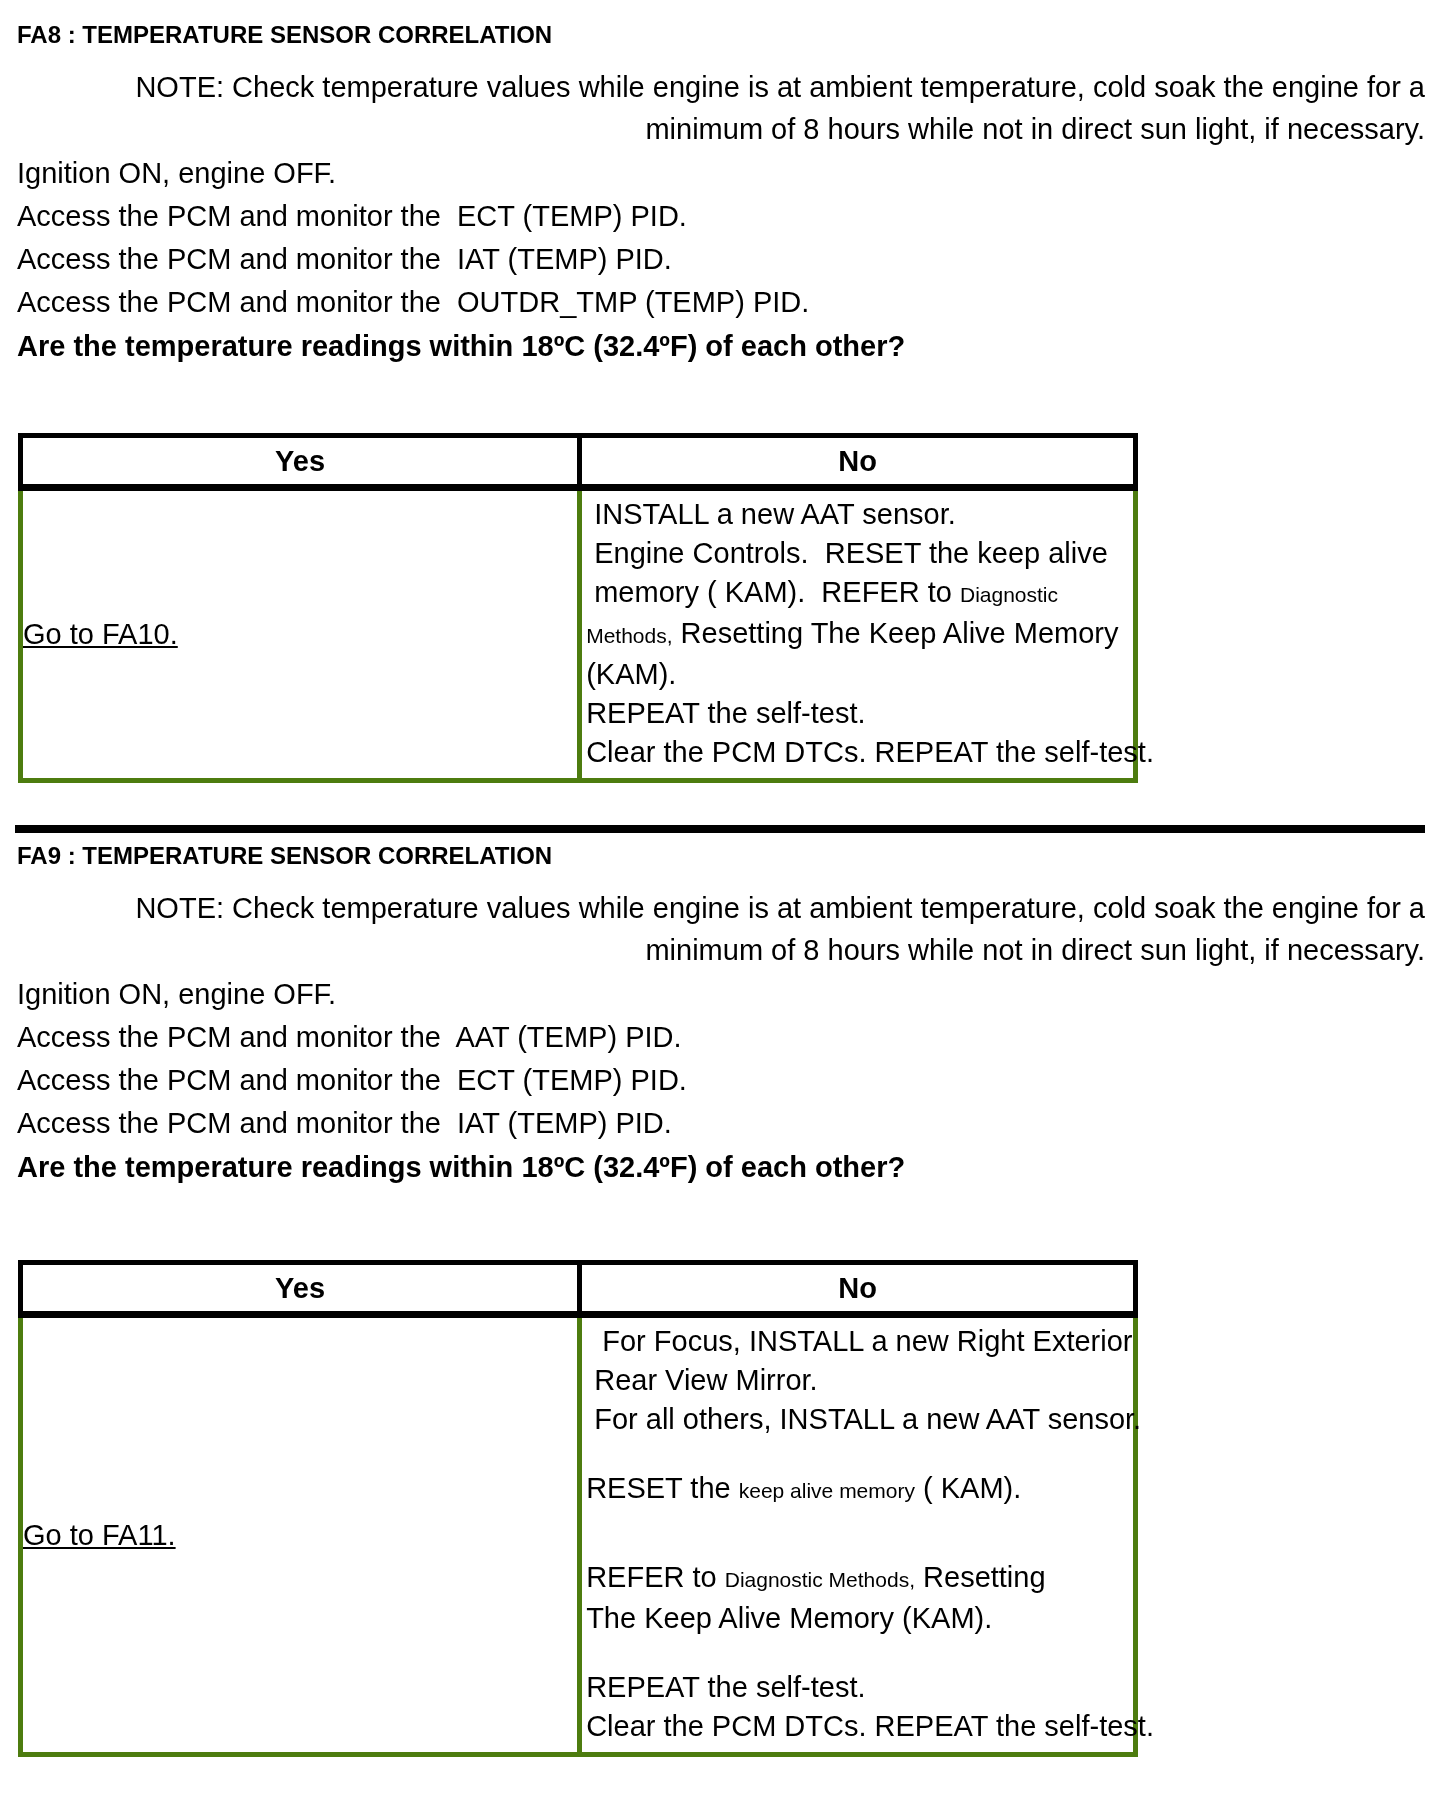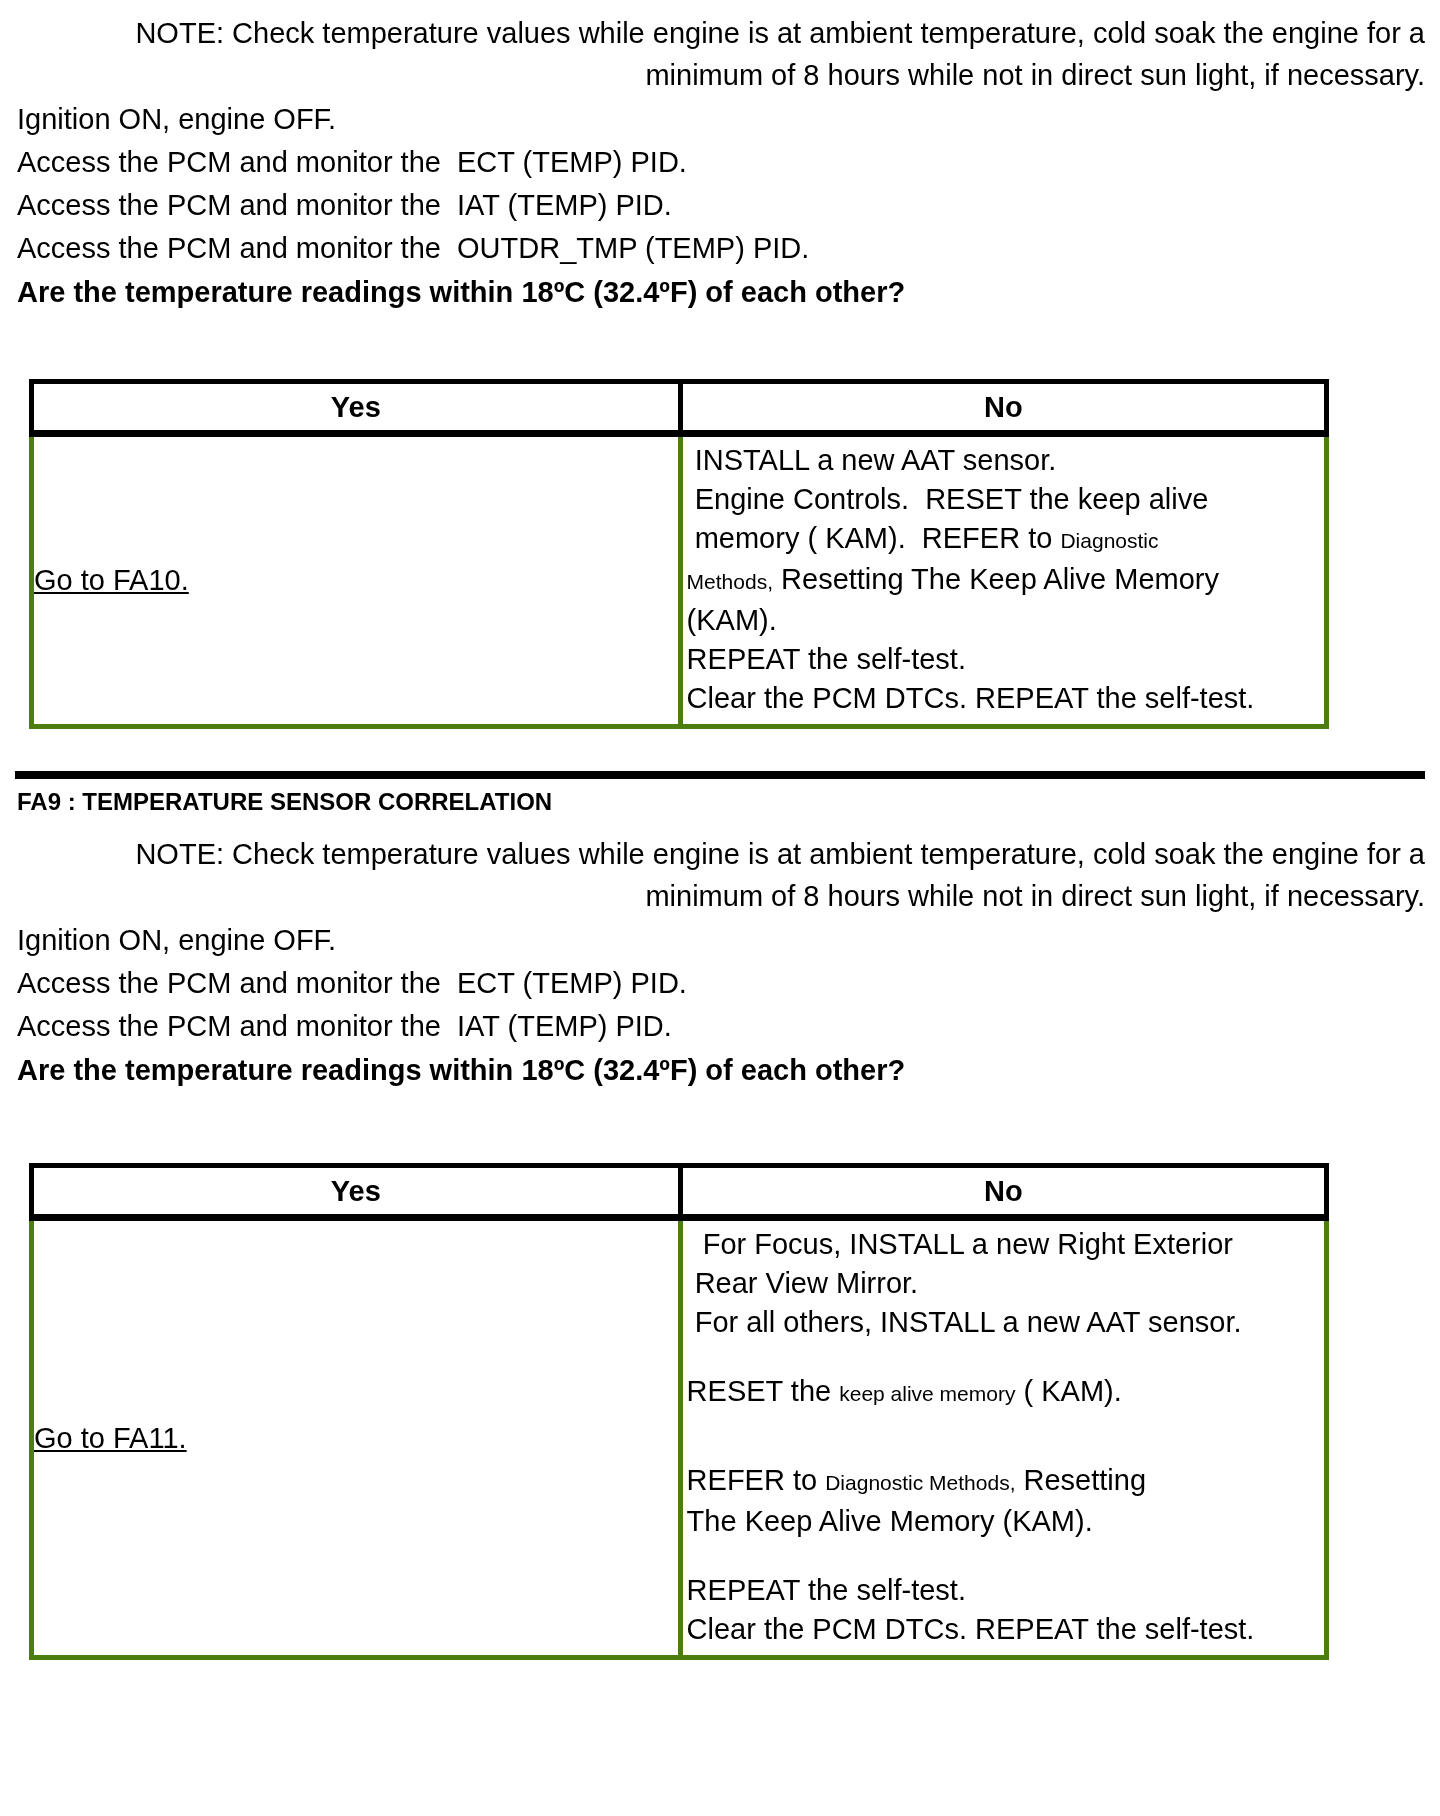--- a/index.html
+++ b/index.html
@@ -35,22 +35,22 @@
     white-space:pre-wrap;
   }
   .question-text{
     font-weight:bold;
     margin:2px 0 0 2px;
     white-space:pre-wrap;
   }
   table.decision-table{
     border-collapse:collapse;
     table-layout:fixed;
-    width:1300px;
-    margin:66px 0 0 14px;
+    width:1120px;
+    margin:66px 0 0 3px;
     background:#ffffff;
   }
   .decision-table th{
     border:5px solid #000000;
     border-bottom:7px solid #000000;
     font-size:29px;
     font-weight:bold;
     text-align:center;
     height:46px;
     padding:0;
@@ -83,20 +83,21 @@
   .divider-1{margin-top:42px;}
   .section-2 .section-heading{}
   .section-2 table.decision-table{margin-top:72px;}
 </style>
 </head>
 <body>
 
 <div class="page">
 
   <section class="section-1">
+    <h2 class="section-heading">FA8 : TEMPERATURE SENSOR CORRELATION</h2>
     <p class="note-text">NOTE: Check temperature values while engine is at ambient temperature, cold soak the engine for a minimum of 8 hours while not in direct sun light, if necessary.</p>
     <p class="step-line">Ignition ON, engine OFF.</p>
     <p class="step-line">Access the PCM and monitor the  ECT (TEMP) PID.</p>
     <p class="step-line">Access the PCM and monitor the  IAT (TEMP) PID.</p>
     <p class="step-line">Access the PCM and monitor the  OUTDR_TMP (TEMP) PID.</p>
     <p class="question-text">Are the temperature readings within 18ºC (32.4ºF) of each other?</p>
 
     <table class="decision-table">
       <thead>
         <tr>
@@ -122,20 +123,21 @@
       </tbody>
     </table>
   </section>
 
   <hr class="section-divider divider-1">
 
   <section class="section-2">
     <h2 class="section-heading">FA9 : TEMPERATURE SENSOR CORRELATION</h2>
     <p class="note-text">NOTE: Check temperature values while engine is at ambient temperature, cold soak the engine for a minimum of 8 hours while not in direct sun light, if necessary.</p>
     <p class="step-line">Ignition ON, engine OFF.</p>
+    <p class="step-line">Access the PCM and monitor the  AAT (TEMP) PID.</p>
     <p class="step-line">Access the PCM and monitor the  ECT (TEMP) PID.</p>
     <p class="step-line">Access the PCM and monitor the  IAT (TEMP) PID.</p>
     <p class="question-text">Are the temperature readings within 18ºC (32.4ºF) of each other?</p>
 
     <table class="decision-table">
       <thead>
         <tr>
           <th class="col-yes">Yes</th>
           <th class="col-no">No</th>
         </tr>

